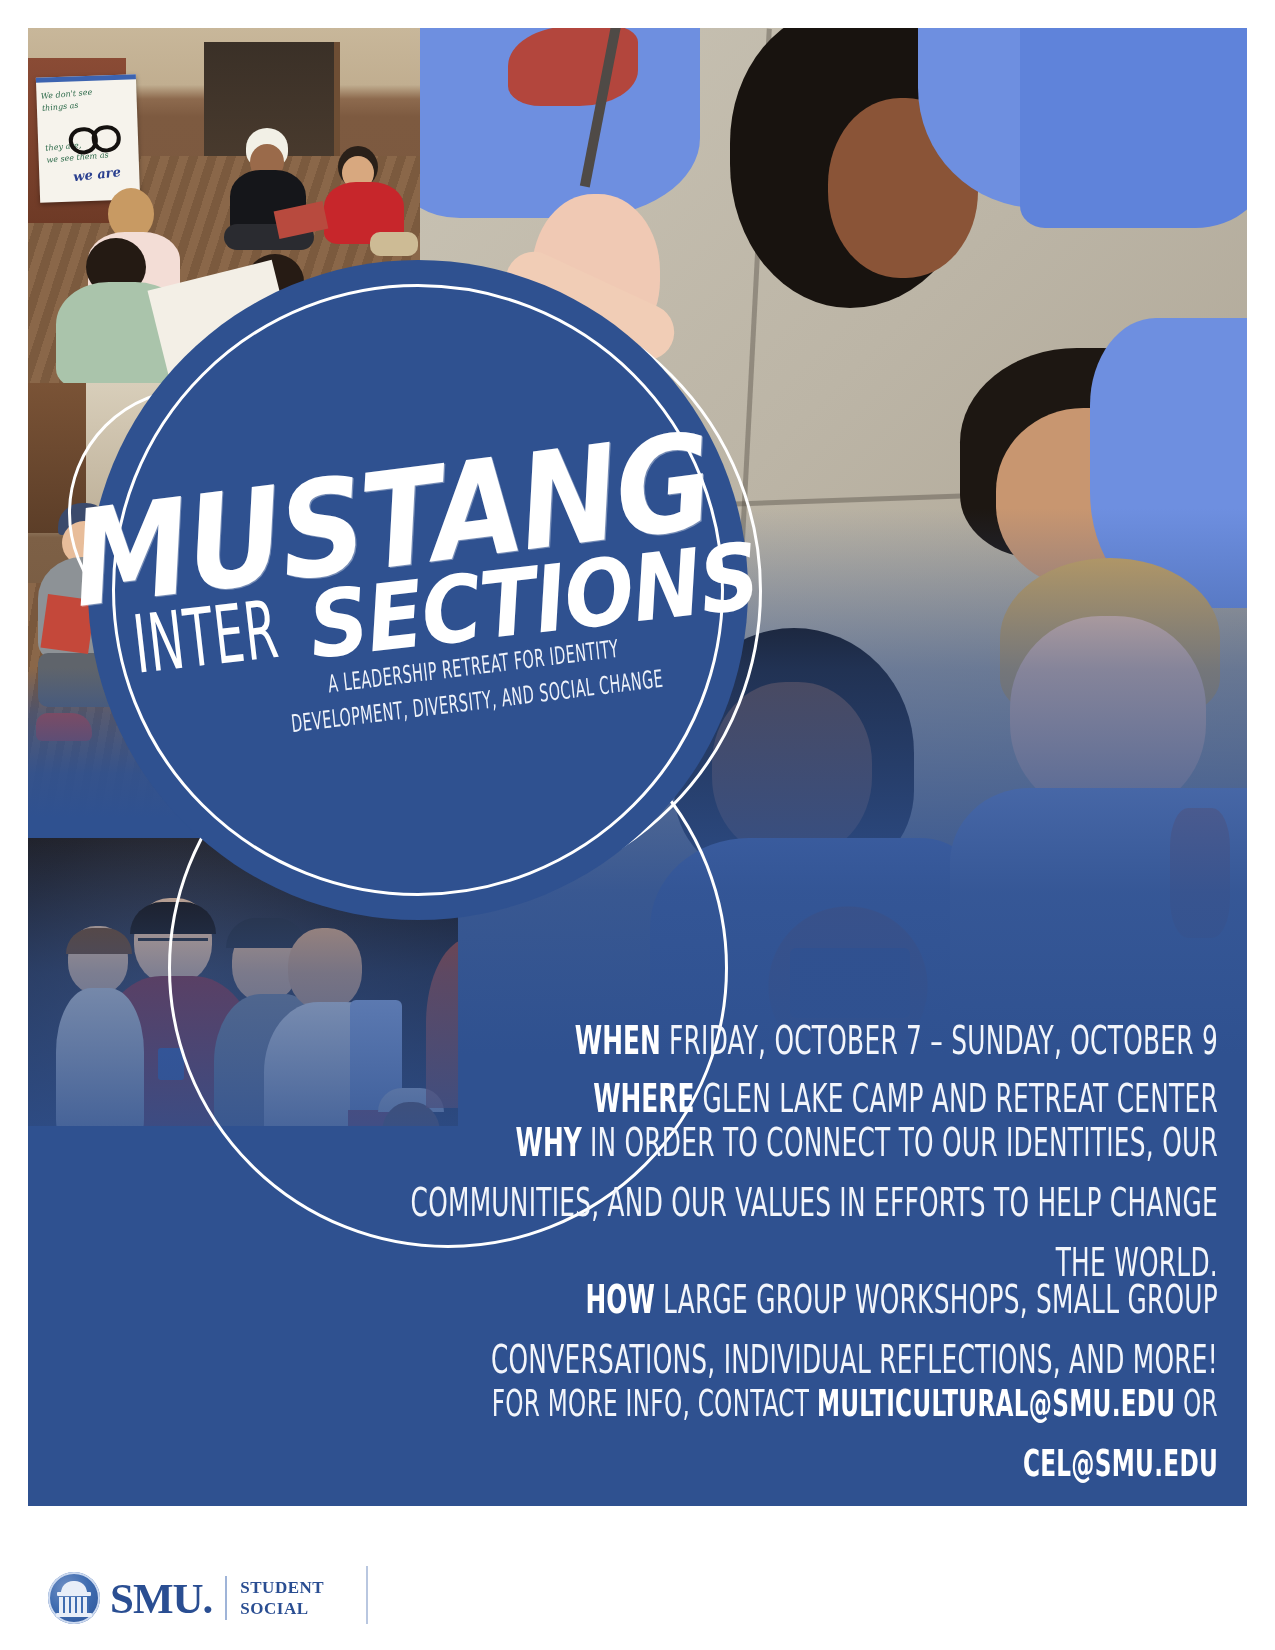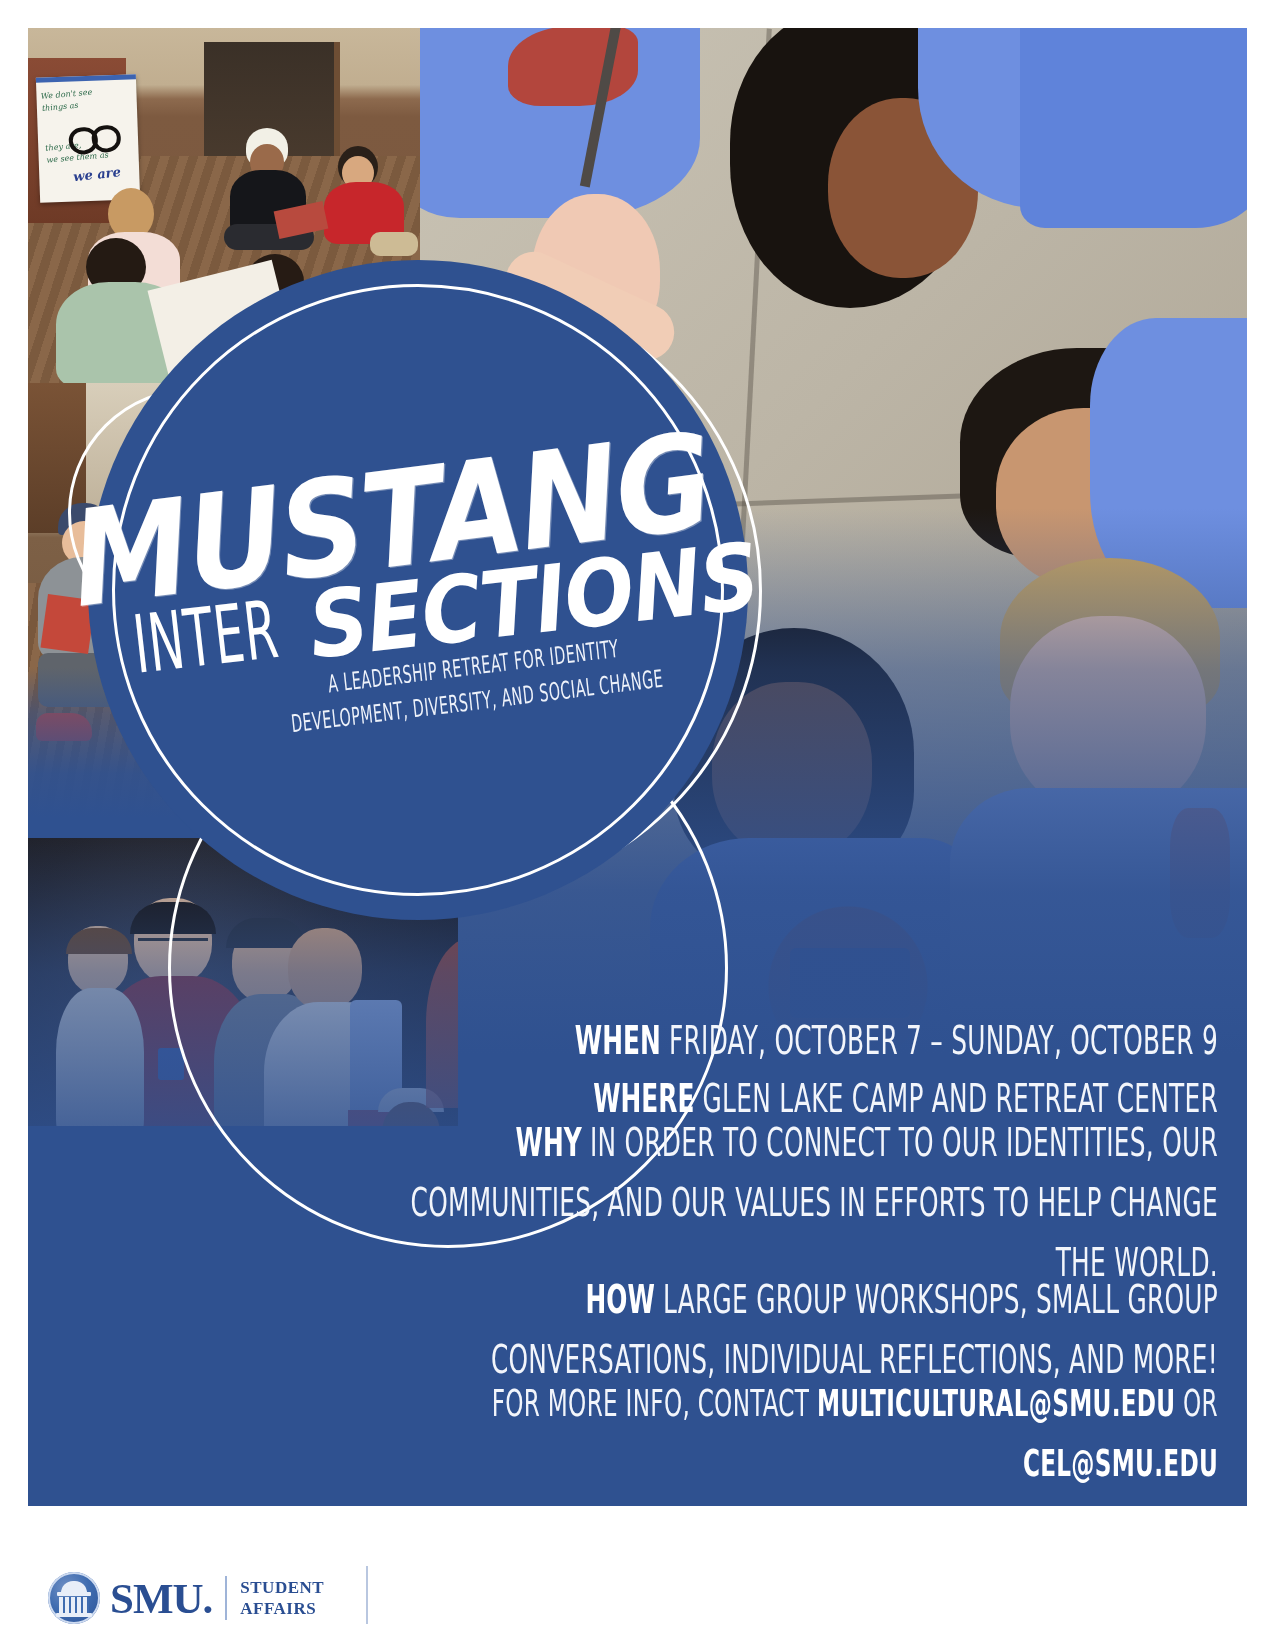--- a/index.html
+++ b/index.html
@@ -473,19 +473,19 @@
       <div id="smu-seal">
         <div class="dome"></div>
         <div class="cornice"></div>
         <div class="cols"></div>
         <div class="base"></div>
       </div>
       <div id="smu-word">SMU.</div>
       <div id="smu-div"></div>
       <div id="smu-sub">
         <div>STUDENT</div>
-        <div>AFFAIRS</div>
+        <div>SOCIAL</div>
       </div>
     </div>
     <div id="footer-sep"></div>
   </div>
 
 </div>
 
 </body></html>

